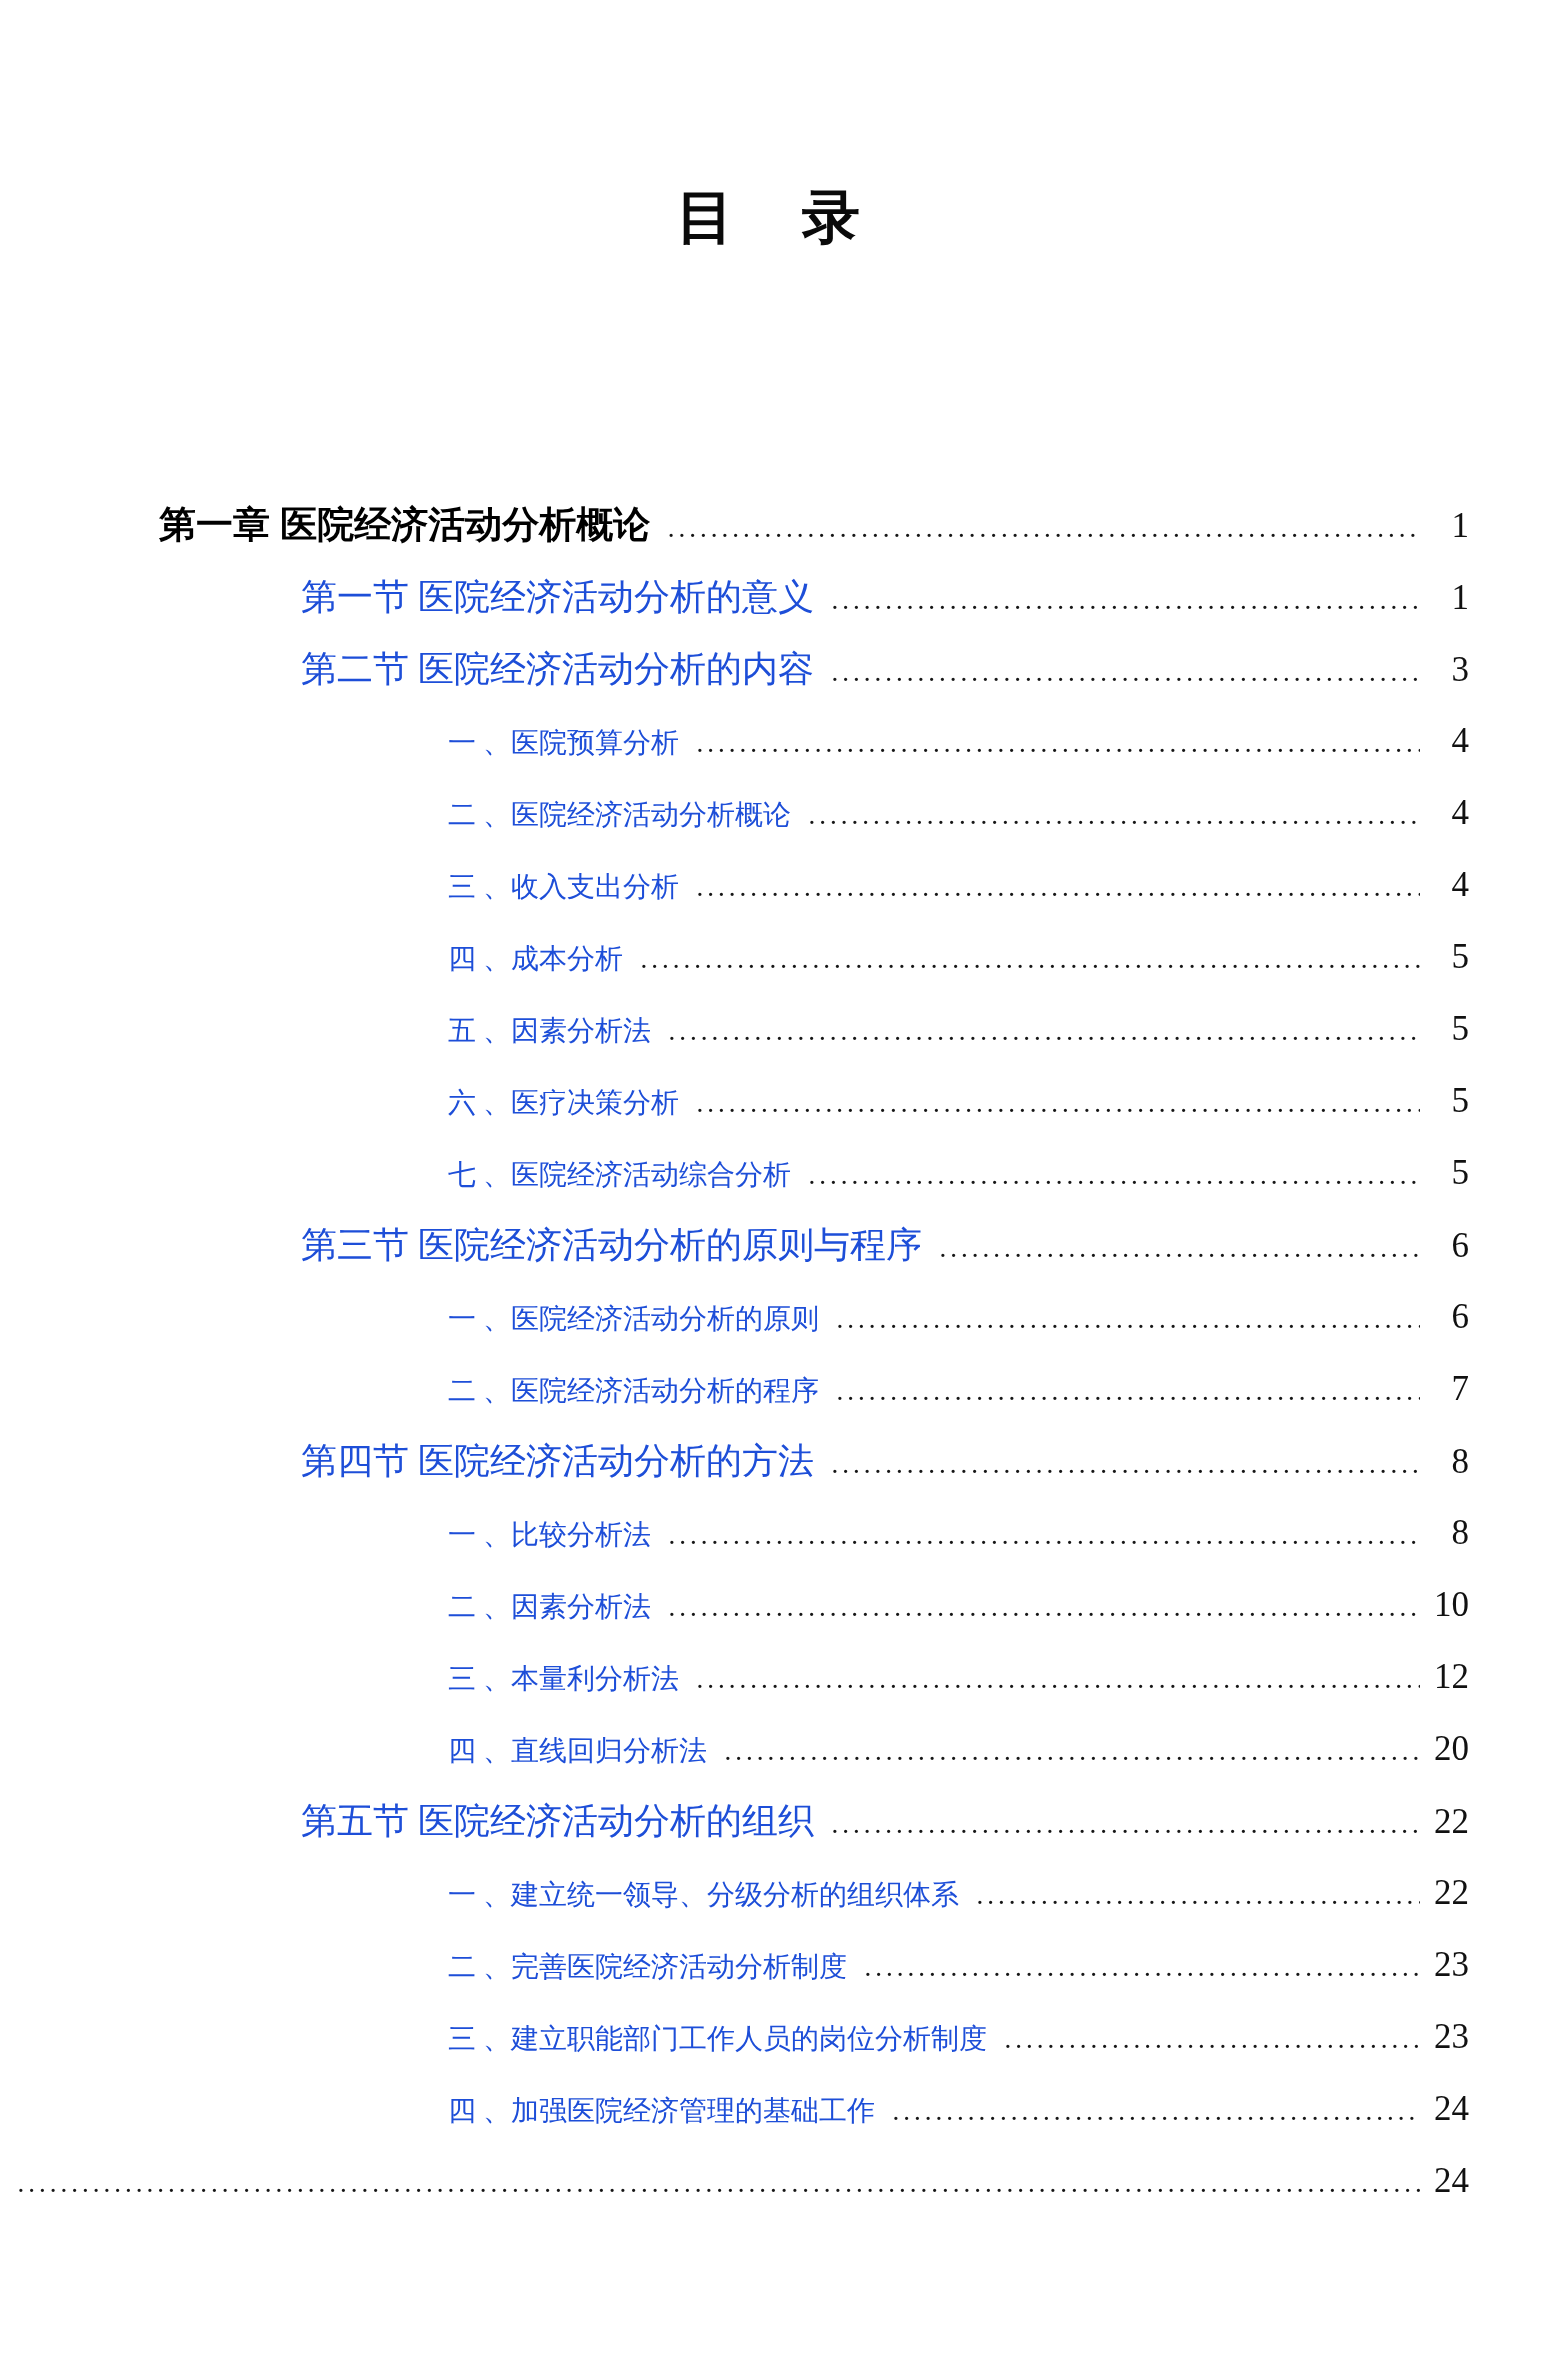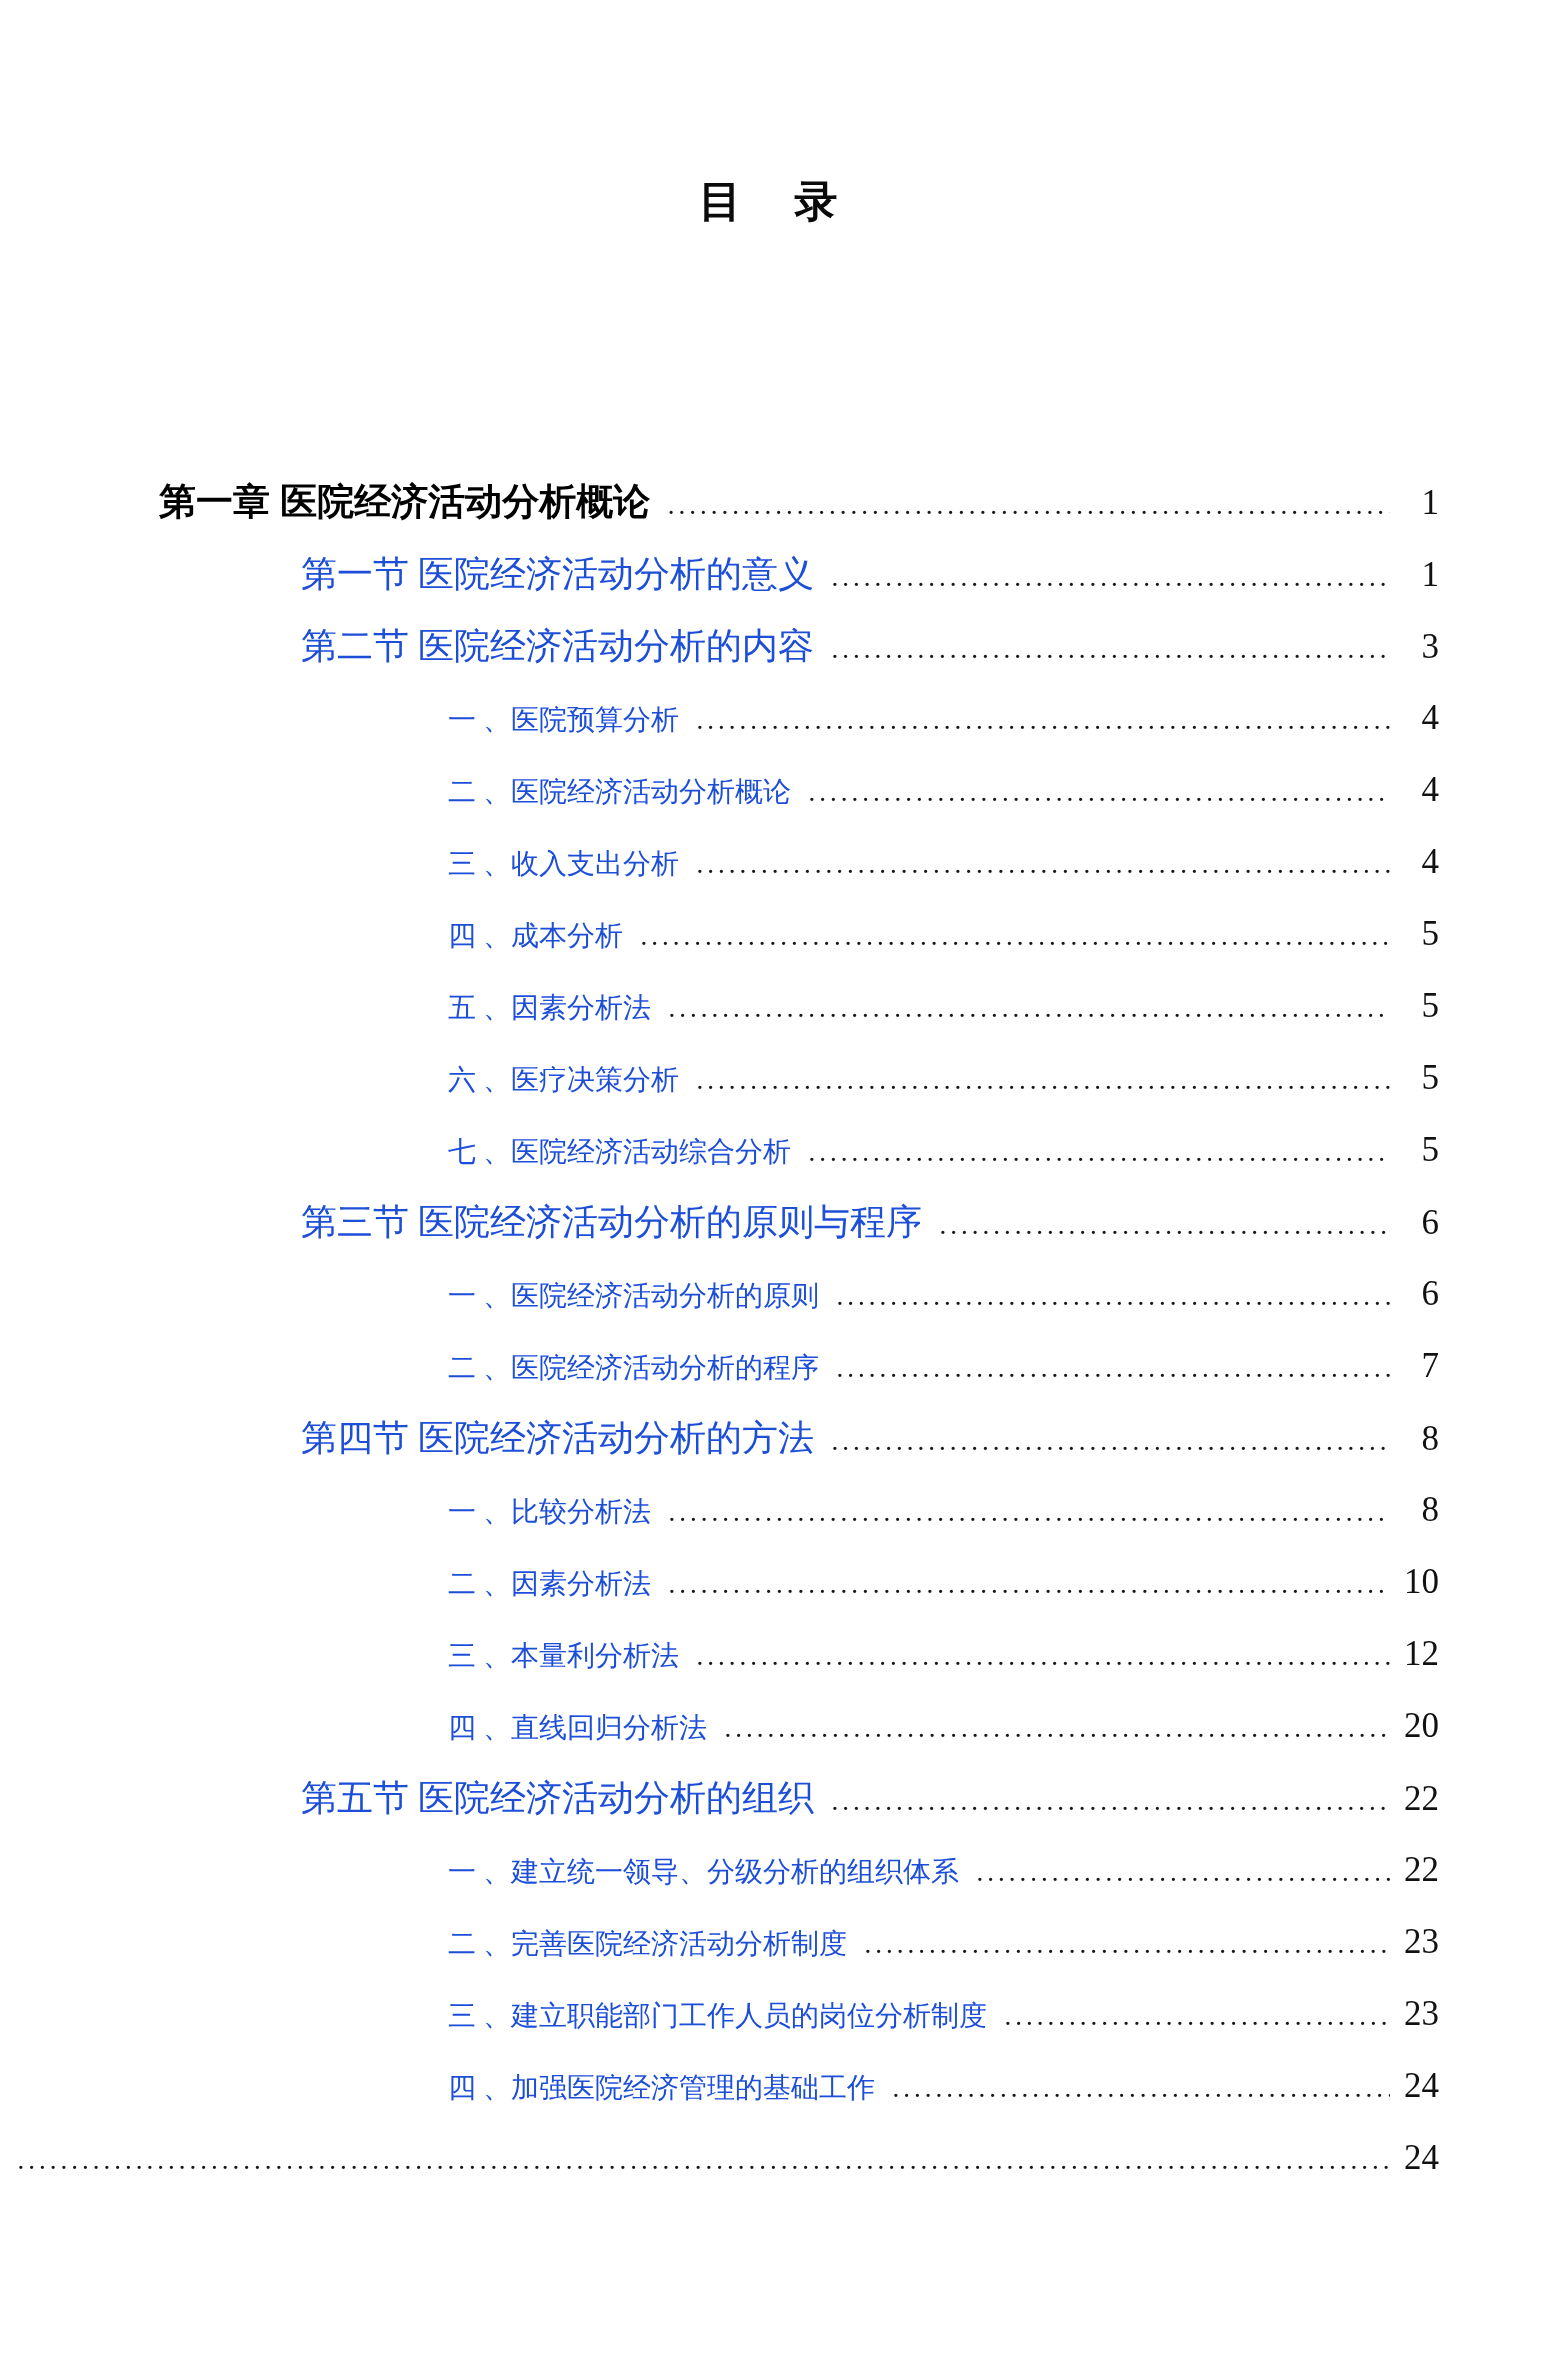--- a/index.html
+++ b/index.html
@@ -14,39 +14,39 @@
     font-family: "Liberation Serif", serif;
     overflow: hidden;
   }
   .page {
     width: 1541px;
     min-height: 2377px;
     background: #ffffff;
     box-sizing: border-box;
   }
   .page-title {
-    margin: 4px;
+    margin: 12px;
     padding-top: 176px;
     text-align: center;
     font-family: "Liberation Sans", sans-serif;
     font-weight: 700;
-    font-size: 43px;
+    font-size: 58px;
     line-height: 1.0;
     letter-spacing: 4.8px;
     color: #0a0a0a;
   }
   .toc {
     margin-top: 243px;
   }
   .toc-row {
     display: flex;
     align-items: baseline;
     height: 72px;
     line-height: 72px;
-    padding-right: 102px;
+    padding-right: 72px;
     white-space: nowrap;
   }
   .toc-row .label {
     flex: 0 0 auto;
     color: #1d4ed8;
   }
   .toc-row.level-1 .label {
     padding-left: 159px;
     font-family: "Liberation Sans", sans-serif;
     font-weight: 700;

